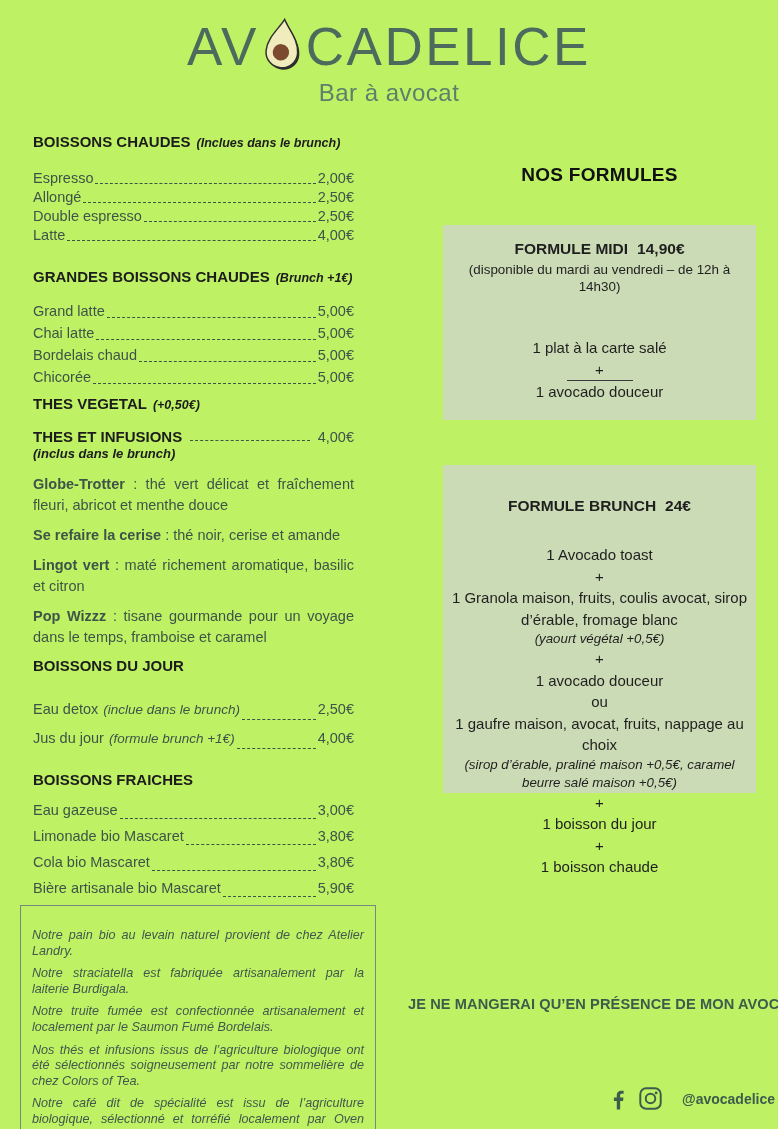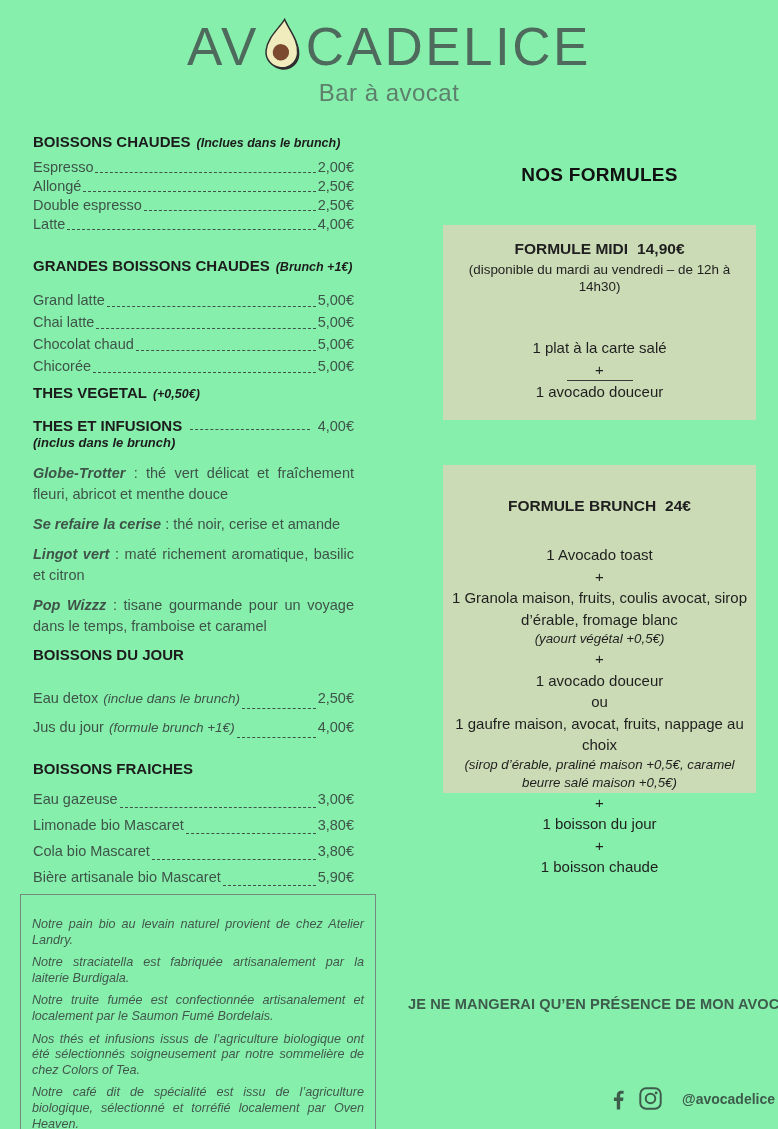--- a/index.html
+++ b/index.html
@@ -1,16 +1,16 @@
 <!DOCTYPE html>
 <html style="--brand-green: #4d6a5c; --accent-green: #5d7f6b; --text-green: #3e5449; --heading-black: #1c1c1c; --box-green: #cbdbb5; --tagline-green: #3d5c4c; --note-border: #75897e; --avocado-flesh: #f1ecbe; --avocado-pit: #7b4a2f;"><head>
 <meta charset="utf-8">
 <style>
   html,body{margin:0;padding:0;background:#fff;}
-  .page{position:relative;width:778px;height:1129px;background:#86efac;overflow:hidden;
+  .page{position:relative;width:778px;height:1129px;background:#bef264;overflow:hidden;
         font-family:"Liberation Sans",sans-serif;color:#1c1c1c;}
 
   
   .header{position:absolute;top:16px;left:0;width:100%;text-align:center;}
   .brand{display:flex;justify-content:center;align-items:center;gap:1px;
          color:var(--brand-green,#4d6a5c);font-size:53px;letter-spacing:2.5px;font-weight:400;line-height:1;}
   .avo{width:41px;height:57px;margin:0 2px 3px 2px;}
   .brand-tagline{margin-top:3px;font-size:24px;color:var(--accent-green,#5d7f6b);letter-spacing:0.5px;}
 
   
@@ -21,27 +21,27 @@
   .sec-note{font-style:italic;font-weight:bold;font-size:12.5px;color:var(--heading-black,#1c1c1c);white-space:nowrap;}
   .sec-note-below{font-style:italic;font-weight:bold;font-size:13px;color:var(--heading-black,#1c1c1c);}
   .row{display:flex;align-items:baseline;font-size:14.5px;color:var(--text-green,#3e5449);}
   .item-name{white-space:nowrap;}
   .item-note{font-style:italic;font-size:13.5px;margin-left:5px;white-space:nowrap;}
   .leader{flex:1;border-bottom:1.2px dashed var(--text-green,#3e5449);margin:0 2px;align-self:flex-end;margin-bottom:4px;min-width:12px;}
   .sec-head .leader{border-color:var(--text-green,#3e5449);}
   .price{white-space:nowrap;}
   .sec-price{font-weight:normal;font-size:14.5px;color:var(--text-green,#3e5449);}
 
-  .sec0{margin-bottom:23px;} .sec0 .sec-head{margin-bottom:8px;} .sec0 .row{line-height:19px;}
+  .sec0{margin-bottom:23px;} .sec0 .sec-head{margin-bottom:19px;} .sec0 .row{line-height:19px;}
   .sec1{margin-bottom:7px;}  .sec1 .sec-head{margin-bottom:15px;} .sec1 .row{line-height:22px;}
   .sec2{margin-bottom:16px;}
   .sec3{margin-bottom:5px;}  .sec3 .sec-head{margin-bottom:1px;}
   .sec3 .sec-note-below{margin-bottom:13px;}
   .tea{margin:0 0 9px 0;text-align:justify;line-height:21px;font-size:14.5px;color:var(--text-green,#3e5449);}
-  .tea-name{font-weight:bold;font-style:italic;}
+  .tea-name{font-weight:bold;}
   .sec4{margin-bottom:18px;} .sec4 .sec-head{margin-bottom:21px;} .sec4 .row{line-height:28px;}
   .sec5{margin-bottom:0;}    .sec5 .sec-head{margin-bottom:9px;} .sec5 .row{line-height:26px;}
 
   .notes-box{box-sizing:border-box;width:356px;margin-left:-13px;margin-top:4px;
              border:1.5px solid var(--note-border,#75897e);padding:22px 11px;color:#42584d;}
   .note-p{margin:0 0 7px 0;font-style:italic;font-size:12.6px;line-height:1.24;text-align:justify;}
   .note-p:last-child{margin-bottom:0;}
 
   
   .right-col{position:absolute;left:443px;top:163px;width:313px;}
@@ -123,21 +123,21 @@
             <span class="item-name">Grand latte</span>
             <span class="leader"></span>
             <span class="price">5,00€</span>
           </div>
           <div class="row">
             <span class="item-name">Chai latte</span>
             <span class="leader"></span>
             <span class="price">5,00€</span>
           </div>
           <div class="row">
-            <span class="item-name">Chocolat chaud</span>
+            <span class="item-name">Bordelais chaud</span>
             <span class="leader"></span>
             <span class="price">5,00€</span>
           </div>
           <div class="row">
             <span class="item-name">Chicorée</span>
             <span class="leader"></span>
             <span class="price">5,00€</span>
           </div>
         </section>
         <section class="menu-section sec2">

